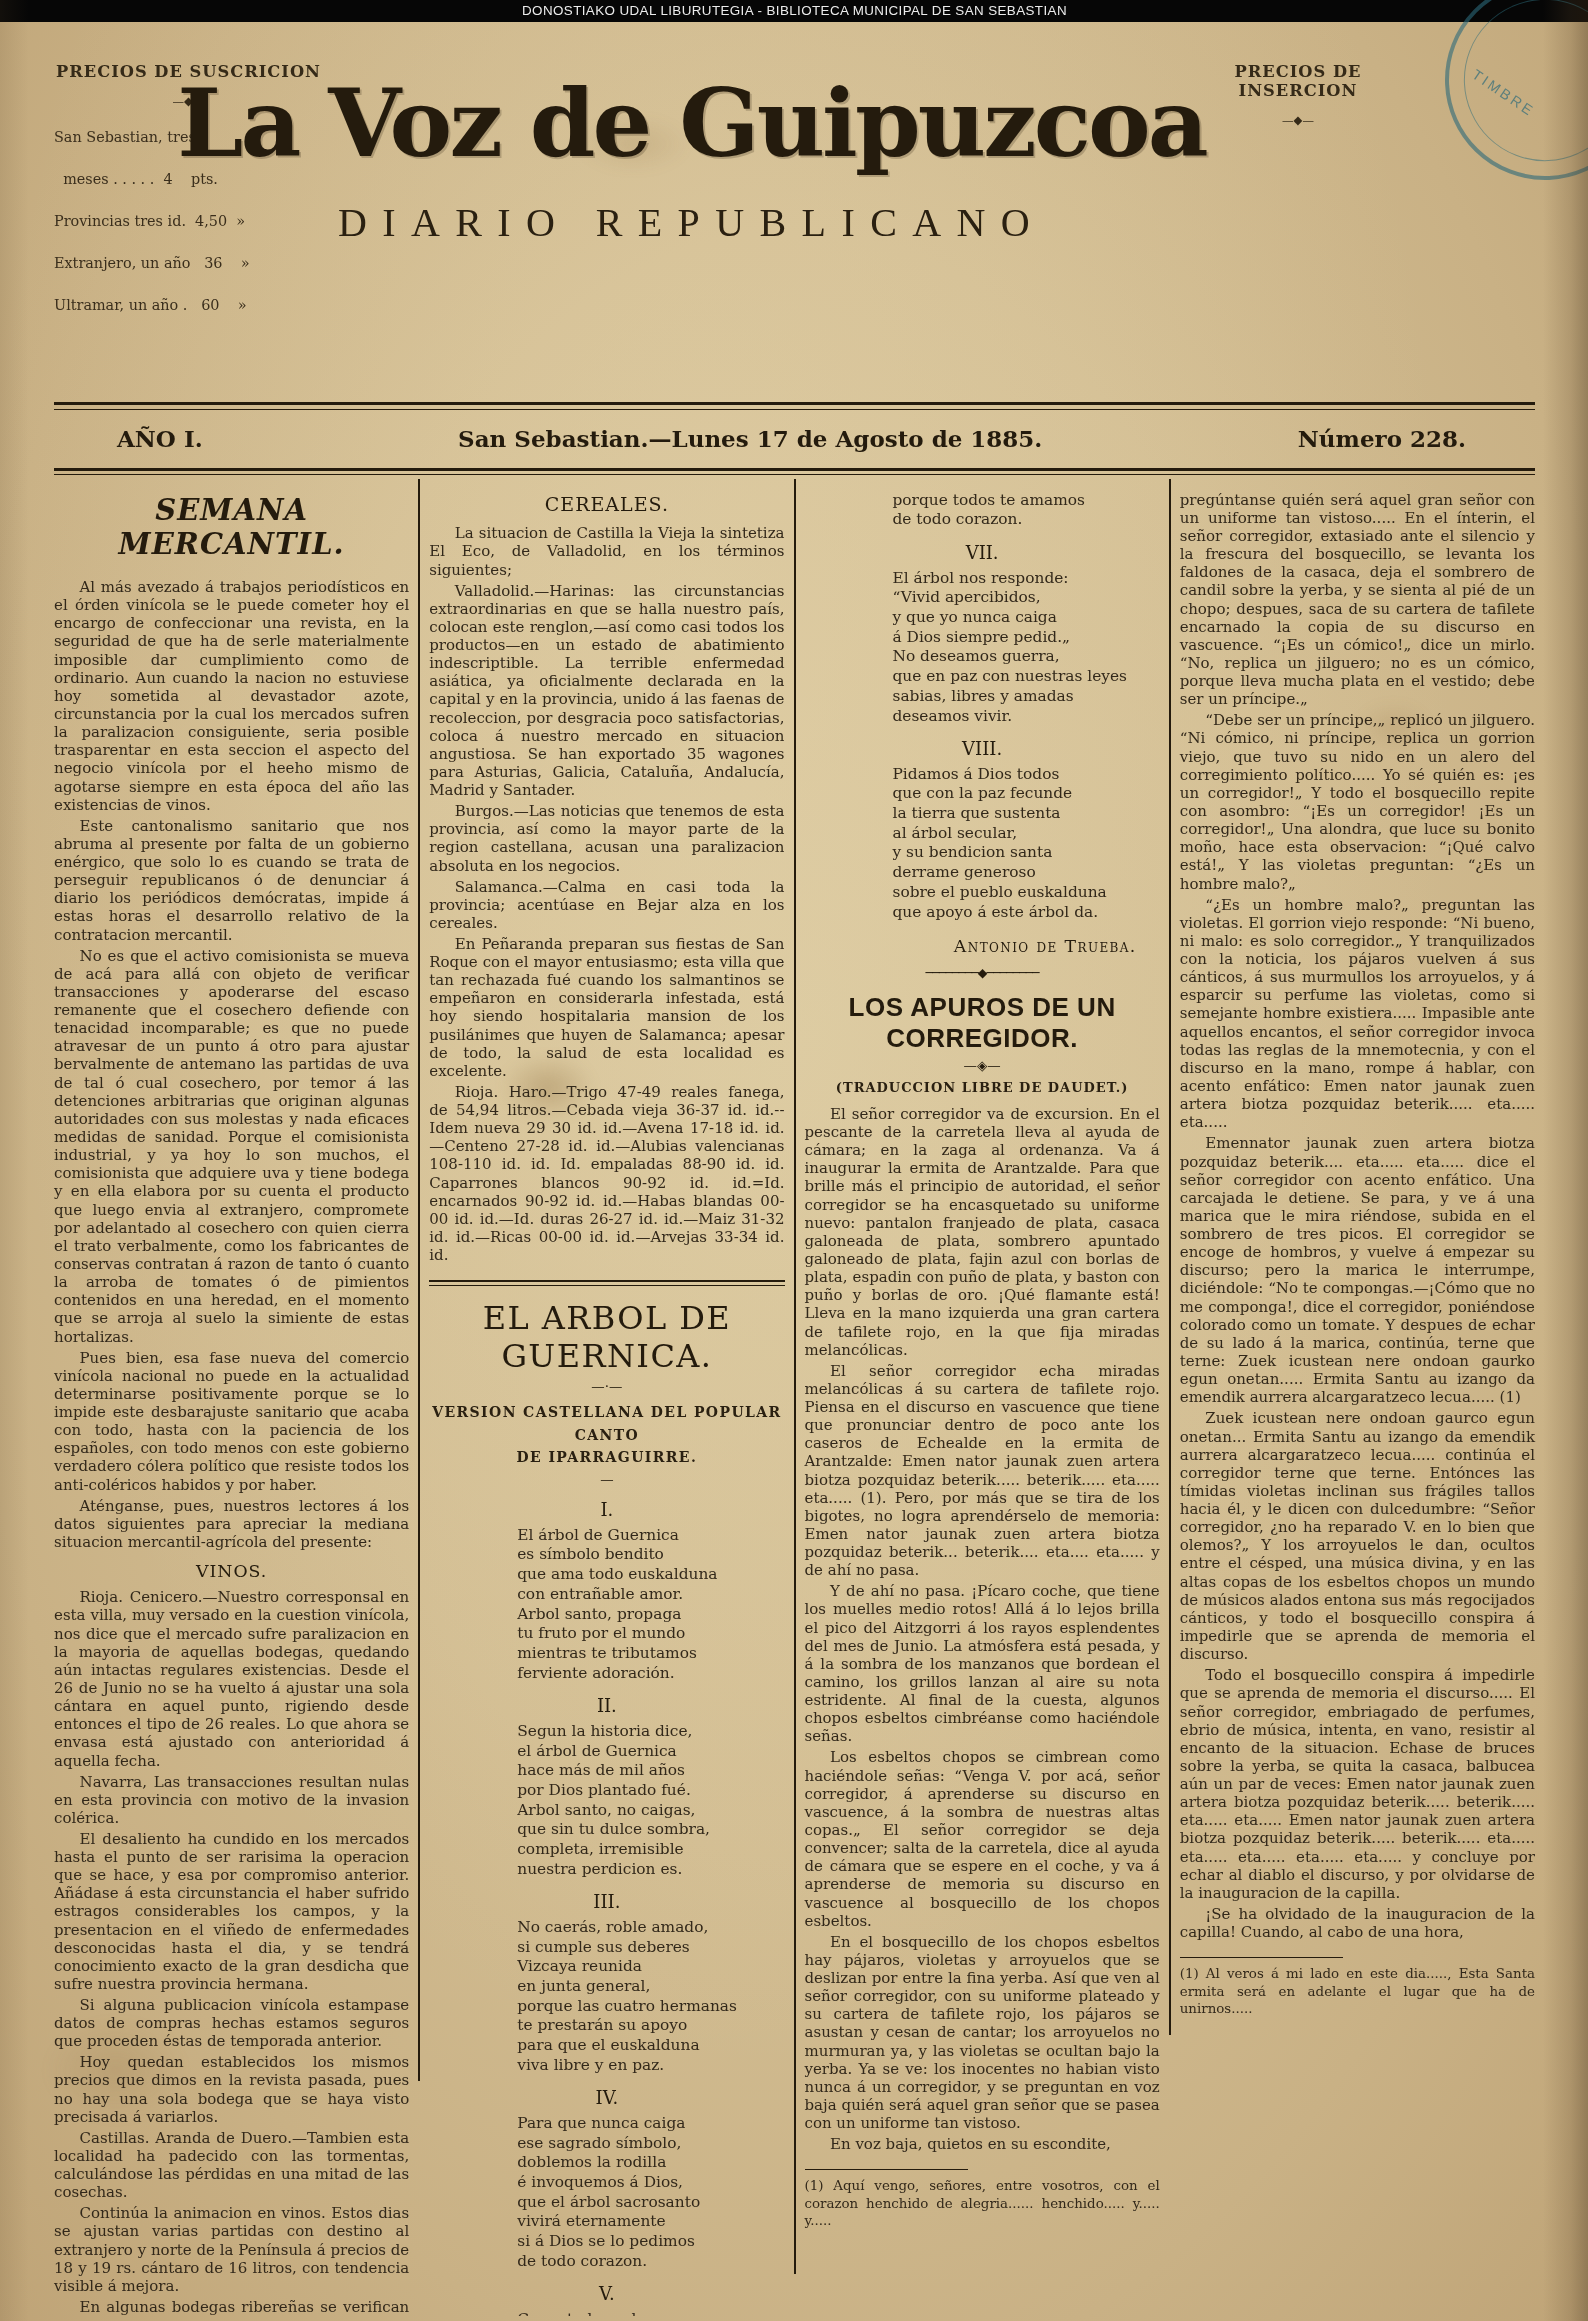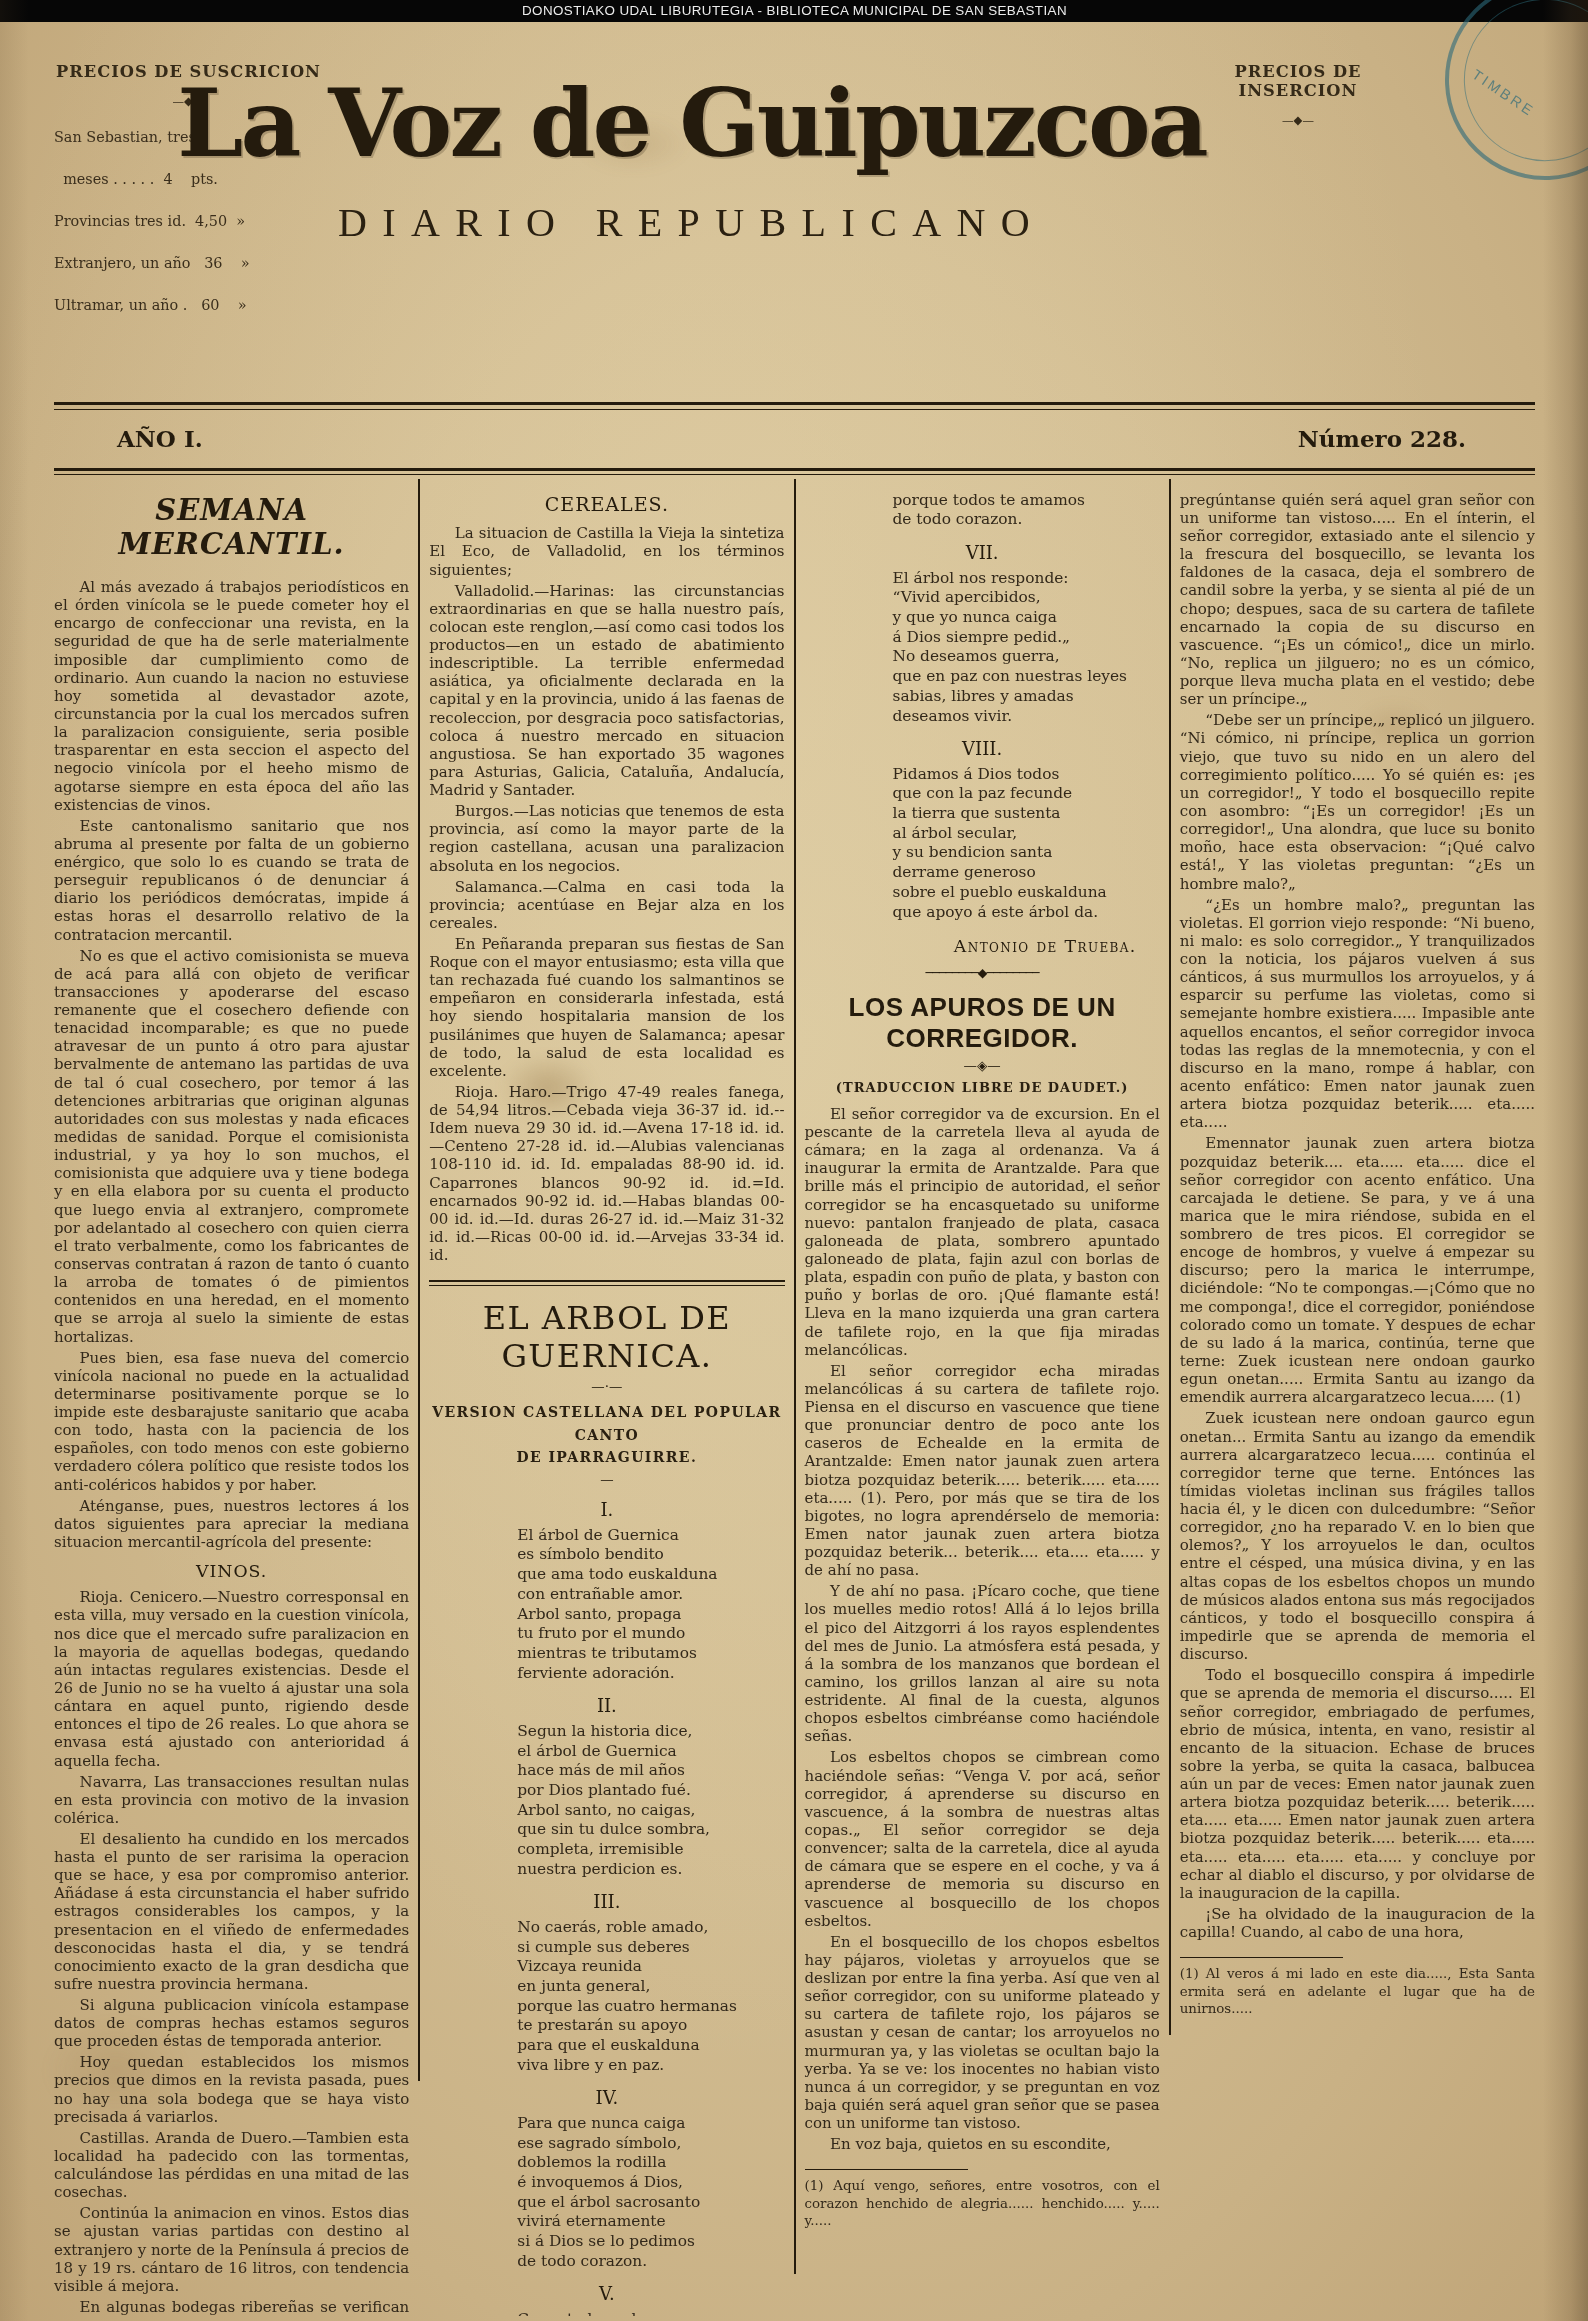--- a/index.html
+++ b/index.html
@@ -105,20 +105,21 @@
       <div class="mh-orn">—◆—</div>
     </div>
     <div class="stamp">
       <span>TIMBRE</span>
     </div>
   </div>
 
   <div class="dbl-rule"></div>
   <div class="dateline">
     <span class="dl-year">AÑO I.</span>
+    <span class="dl-date">San Sebastian.—Lunes 17 de Agosto de 1885.</span>
     <span class="dl-num">Número 228.</span>
   </div>
   <div class="dbl-rule"></div>
 
   <div class="columns">
     <div class="col">
         <div class="it title-fancy">SEMANA MERCANTIL.</div>
         <div class="it p">Al más avezado á trabajos periodísticos en el órden vinícola se le puede cometer hoy el encargo de confeccionar una revista, en la seguridad de que ha de serle materialmente imposible dar cumplimiento como de ordinario. Aun cuando la nacion no estuviese hoy sometida al devastador azote, circunstancia por la cual los mercados sufren la paralizacion consiguiente, seria posible trasparentar en esta seccion el aspecto del negocio vinícola por el heeho mismo de agotarse siempre en esta época del año las existencias de vinos.</div>
         <div class="it p">Este cantonalismo sanitario que nos abruma al presente por falta de un gobierno enérgico, que solo lo es cuando se trata de perseguir republicanos ó de denunciar á diario los periódicos demócratas, impide á estas horas el desarrollo relativo de la contratacion mercantil.</div>
         <div class="it p">No es que el activo comisionista se mueva de acá para allá con objeto de verificar transacciones y apoderarse del escaso remanente que el cosechero defiende con tenacidad incomparable; es que no puede atravesar de un punto á otro para ajustar bervalmente de antemano las partidas de uva de tal ó cual cosechero, por temor á las detenciones arbitrarias que originan algunas autoridades con sus molestas y nada eficaces medidas de sanidad. Porque el comisionista industrial, y ya hoy lo son muchos, el comisionista que adquiere uva y tiene bodega y en ella elabora por su cuenta el producto que luego envia al extranjero, compromete por adelantado al cosechero con quien cierra el trato verbalmente, como los fabricantes de conservas contratan á razon de tanto ó cuanto la arroba de tomates ó de pimientos contenidos en una heredad, en el momento que se arroja al suelo la simiente de estas hortalizas.</div>

